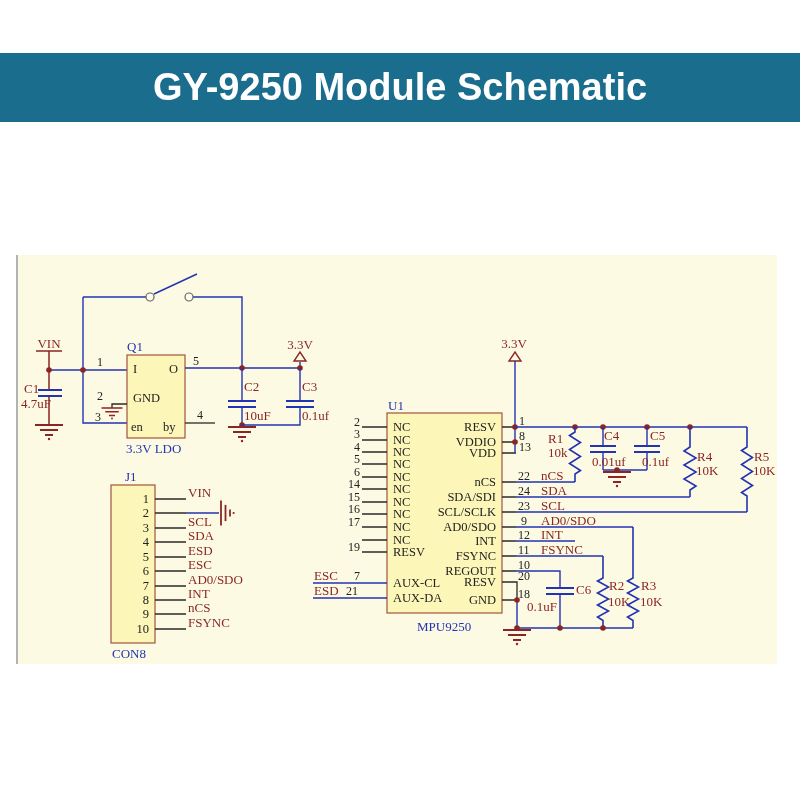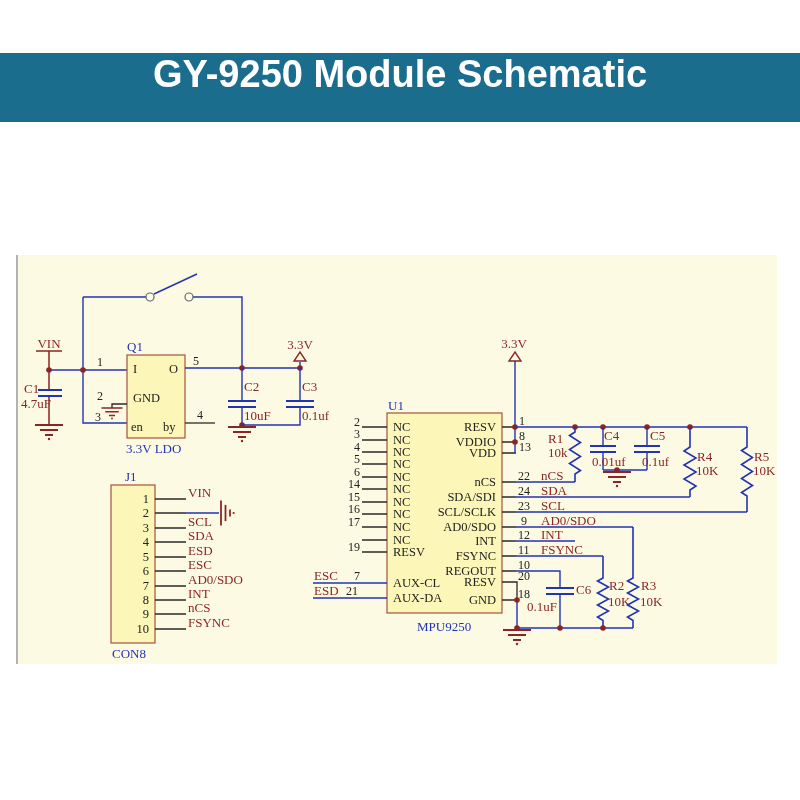--- a/index.html
+++ b/index.html
@@ -1,19 +1,19 @@
 <!DOCTYPE html>
 <html><head>
 <meta charset="utf-8">
 <style>
   html,body{margin:0;padding:0;background:#ffffff;}
   .page{position:relative;width:800px;height:800px;background:#ffffff;overflow:hidden;
         font-family:"Liberation Sans",sans-serif;}
   .banner{position:absolute;left:0;top:53px;width:800px;height:69px;background:#1a6d8c;
-          display:flex;justify-content:center;}
+          display:flex;align-items:center;justify-content:center;}
   .banner-text{color:#ffffff;font-size:38px;font-weight:700;letter-spacing:0px;
                font-family:"Liberation Sans",sans-serif;}
   svg.schem{position:absolute;left:0;top:0;}
   svg.schem text{font-family:"Liberation Serif",serif;}
   .tm{fill:#8b2525;} .tb{fill:#2233b3;} .tk{fill:#222222;}
   .f13{font-size:13px;} .f12{font-size:12px;} .f125{font-size:12.5px;}
   .mid{text-anchor:middle;} .end{text-anchor:end;}
   .w{stroke:#2233b3;stroke-width:1.4;fill:none;}
   .s{stroke:#2a2a2a;stroke-width:1.3;fill:none;}
   .m{stroke:#8b2525;stroke-width:1.5;fill:none;}

